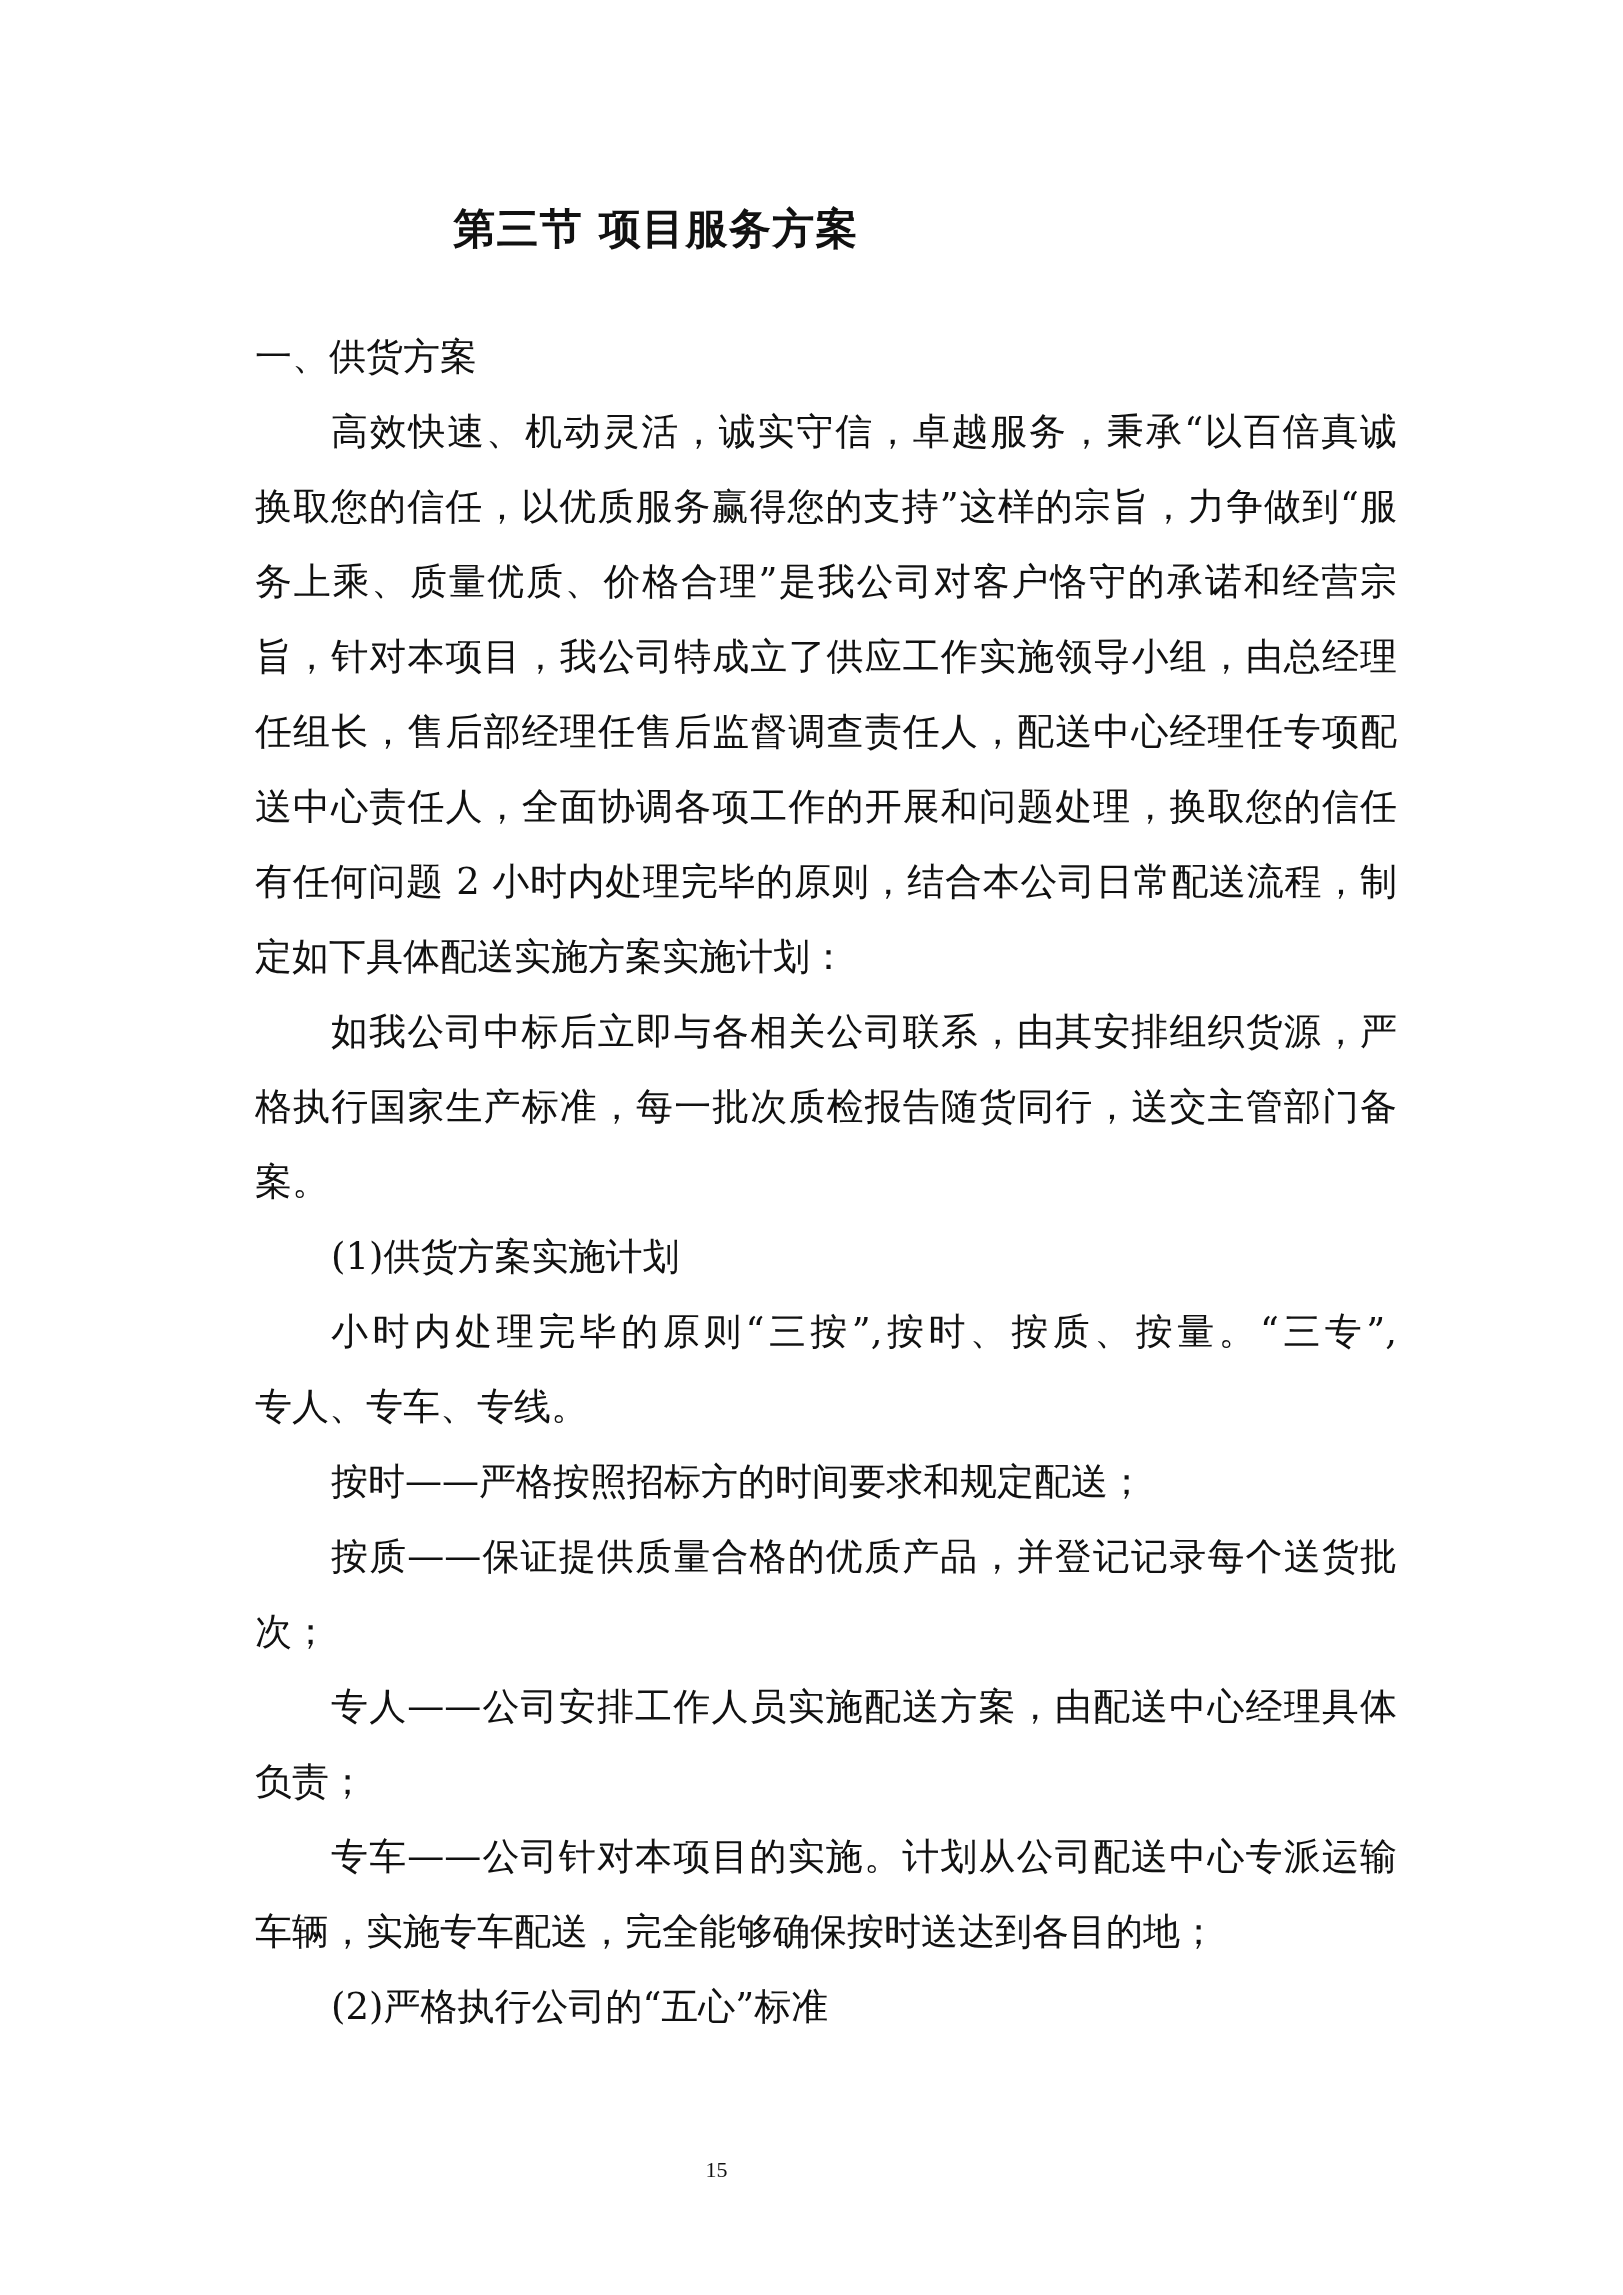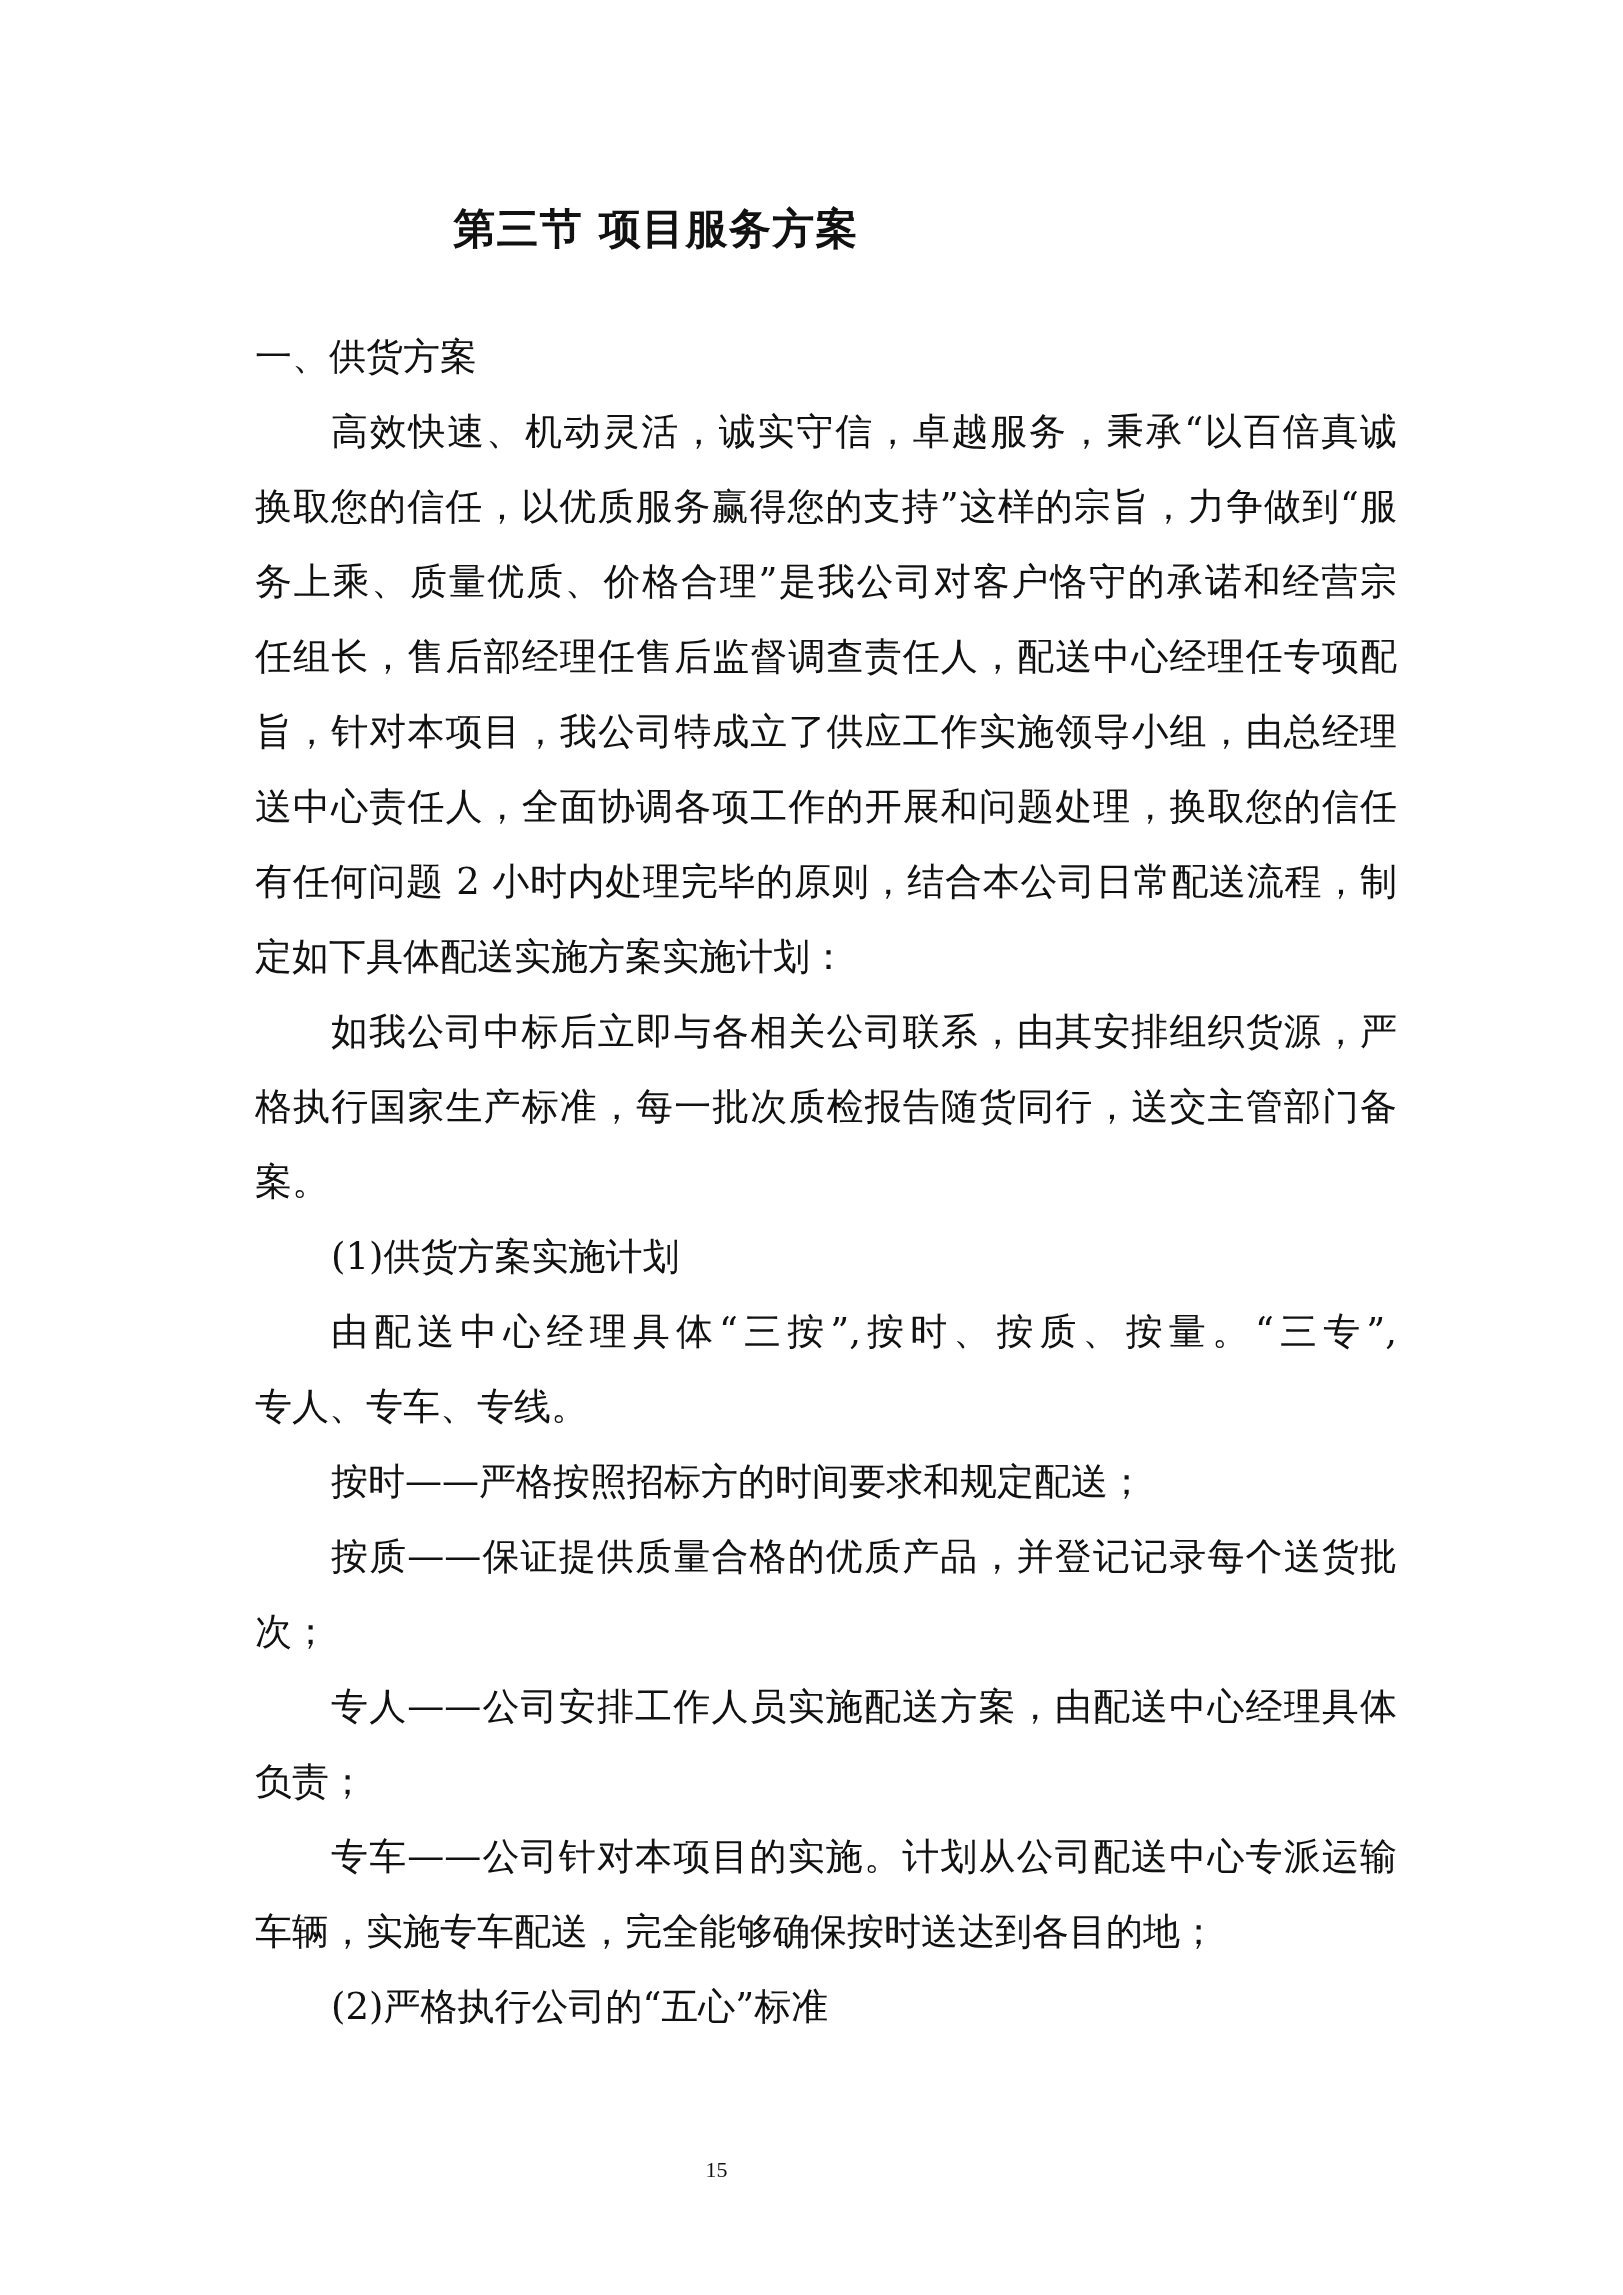--- a/index.html
+++ b/index.html
@@ -19,30 +19,30 @@
 </head>
 <body>
 
 <div class="title">第三节  项目服务方案</div>
 
 <div class="body-text">
   <span class="line last">一、供货方案</span>
   <span class="line indent">高效快速、机动灵活，诚实守信，卓越服务，秉承“以百倍真诚</span>
   <span class="line">换取您的信任，以优质服务赢得您的支持”这样的宗旨，力争做到“服</span>
   <span class="line">务上乘、质量优质、价格合理”是我公司对客户恪守的承诺和经营宗</span>
+  <span class="line">旨，针对本项目，我公司特成立了供应工作实施领导小组，由总经理</span>
   <span class="line">任组长，售后部经理任售后监督调查责任人，配送中心经理任专项配</span>
-  <span class="line">旨，针对本项目，我公司特成立了供应工作实施领导小组，由总经理</span>
   <span class="line">送中心责任人，全面协调各项工作的开展和问题处理，换取您的信任</span>
   <span class="line">有任何问题 2 小时内处理完毕的原则，结合本公司日常配送流程，制</span>
   <span class="line last">定如下具体配送实施方案实施计划：</span>
   <span class="line indent">如我公司中标后立即与各相关公司联系，由其安排组织货源，严</span>
   <span class="line">格执行国家生产标准，每一批次质检报告随货同行，送交主管部门备</span>
   <span class="line last">案。</span>
   <span class="line indent last">(1)供货方案实施计划</span>
-  <span class="line indent">由配送中心经理具体“三按”,按时、按质、按量。“三专”,</span>
+  <span class="line indent">小时内处理完毕的原则“三按”,按时、按质、按量。“三专”,</span>
   <span class="line last">专人、专车、专线。</span>
   <span class="line indent last">按时——严格按照招标方的时间要求和规定配送；</span>
   <span class="line indent">按质——保证提供质量合格的优质产品，并登记记录每个送货批</span>
   <span class="line last">次；</span>
   <span class="line indent">专人——公司安排工作人员实施配送方案，由配送中心经理具体</span>
   <span class="line last">负责；</span>
   <span class="line indent">专车——公司针对本项目的实施。计划从公司配送中心专派运输</span>
   <span class="line last">车辆，实施专车配送，完全能够确保按时送达到各目的地；</span>
   <span class="line indent last">(2)严格执行公司的“五心”标准</span>
 </div>

